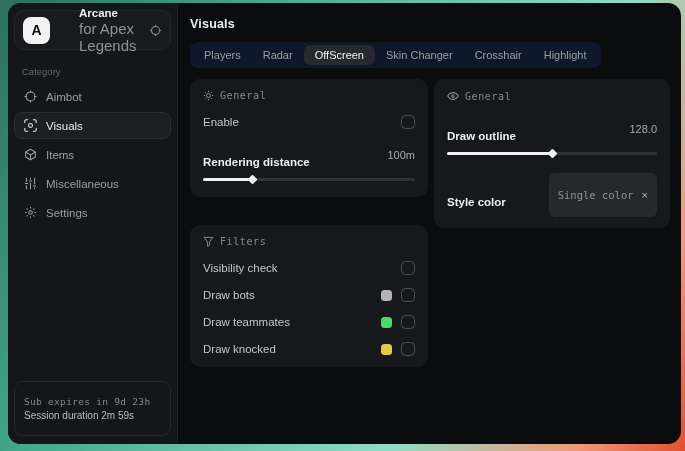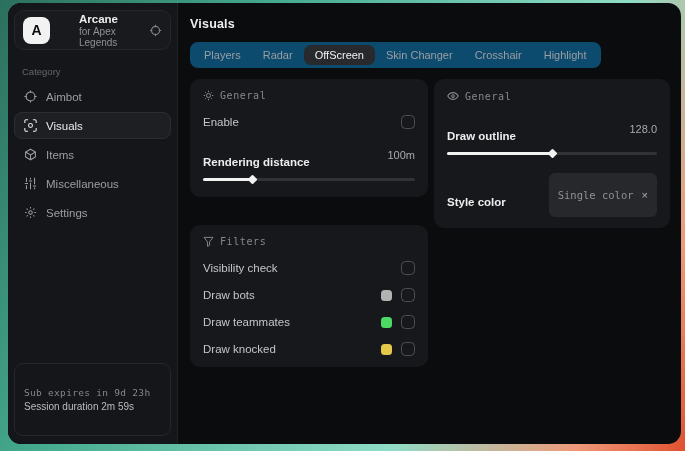--- a/index.html
+++ b/index.html
@@ -21,43 +21,43 @@
   .logo-card {
     display:flex; align-items:center; gap:9px; background:#191a1d;
     border:1px solid #26272b; border-radius:10px; padding:6px 8px; height:40px;
   }
   .logo-badge {
     width:27px; height:27px; background:#f2f2f2; border-radius:8px; color:#0b0c0e;
     font-weight:bold; font-size:14px; display:flex; align-items:center; justify-content:center;
   }
   .logo-text { display:flex; flex-direction:column; gap:1px; flex:1;margin-left:20px; }
   .logo-title { color:#ededee; font-size:11.5px; font-weight:bold; }
-  .logo-sub { color:#8e9196; font-size:10px; }
+  .logo-sub { color:#8e9196; font-size:15px; }
   .logo-target { color:#7c7f84; display:flex; }
   .category-label { color:#63666b; font-size:9.5px; margin:16px 0 6px 8px; }
   .nav { display:flex; flex-direction:column; gap:2px; }
   .nav-item {
     display:flex; align-items:center; gap:9px; height:27px; padding:0 8px;
     color:#9b9ea3; font-size:11.5px; border-radius:8px; border:1px solid transparent; cursor:pointer;
   }
   .nav-item.active { background:#1d1f23; border-color:#2b2d31; color:#e9eaeb; }
   .nav-icon { width:14px; display:flex; justify-content:center; color:inherit; }
   .sidebar-spacer { flex:1; }
   .footer-box {
-    border:1px solid #26272b; border-radius:9px; padding:23px 9px;
+    border:1px solid #26272b; border-radius:9px; padding:14px 9px;
     display:flex; flex-direction:column; gap:3px;
   }
   .footer-line1 { font-family:"DejaVu Sans Mono", monospace; color:#84878c; font-size:9.5px; letter-spacing:0.3px; }
   .footer-line2 { color:#b9bcc0; font-size:10px; }
   
   .main { flex:1; padding:14px 12px 12px 12px; display:flex; flex-direction:column; }
   .page-title { color:#eceded; font-size:12.5px; font-weight:bold; letter-spacing:0.2px; }
   .tabbar {
     margin-top:11px; align-self:flex-start; display:inline-flex; align-items:flex-end;
-    background:#0c4a6e; border-radius:8px; padding:3px;
+    background:#0f172a; border-radius:8px; padding:3px;
   }
   .tab {
     color:#9b9ea3; font-size:11px; padding:4px 11px; border-radius:7px; white-space:nowrap; cursor:pointer;
   }
   .tab.active { background:#28292d; color:#f0f1f2; }
   .cards { margin-top:11px; display:flex; gap:6px; align-items:flex-start; }
   .col { display:flex; flex-direction:column; gap:28px; }
   .card { background:#17181b; border-radius:10px; padding:11px 13px; width:238px; }
   .card.visual { width:236px; }
   .section-head {

